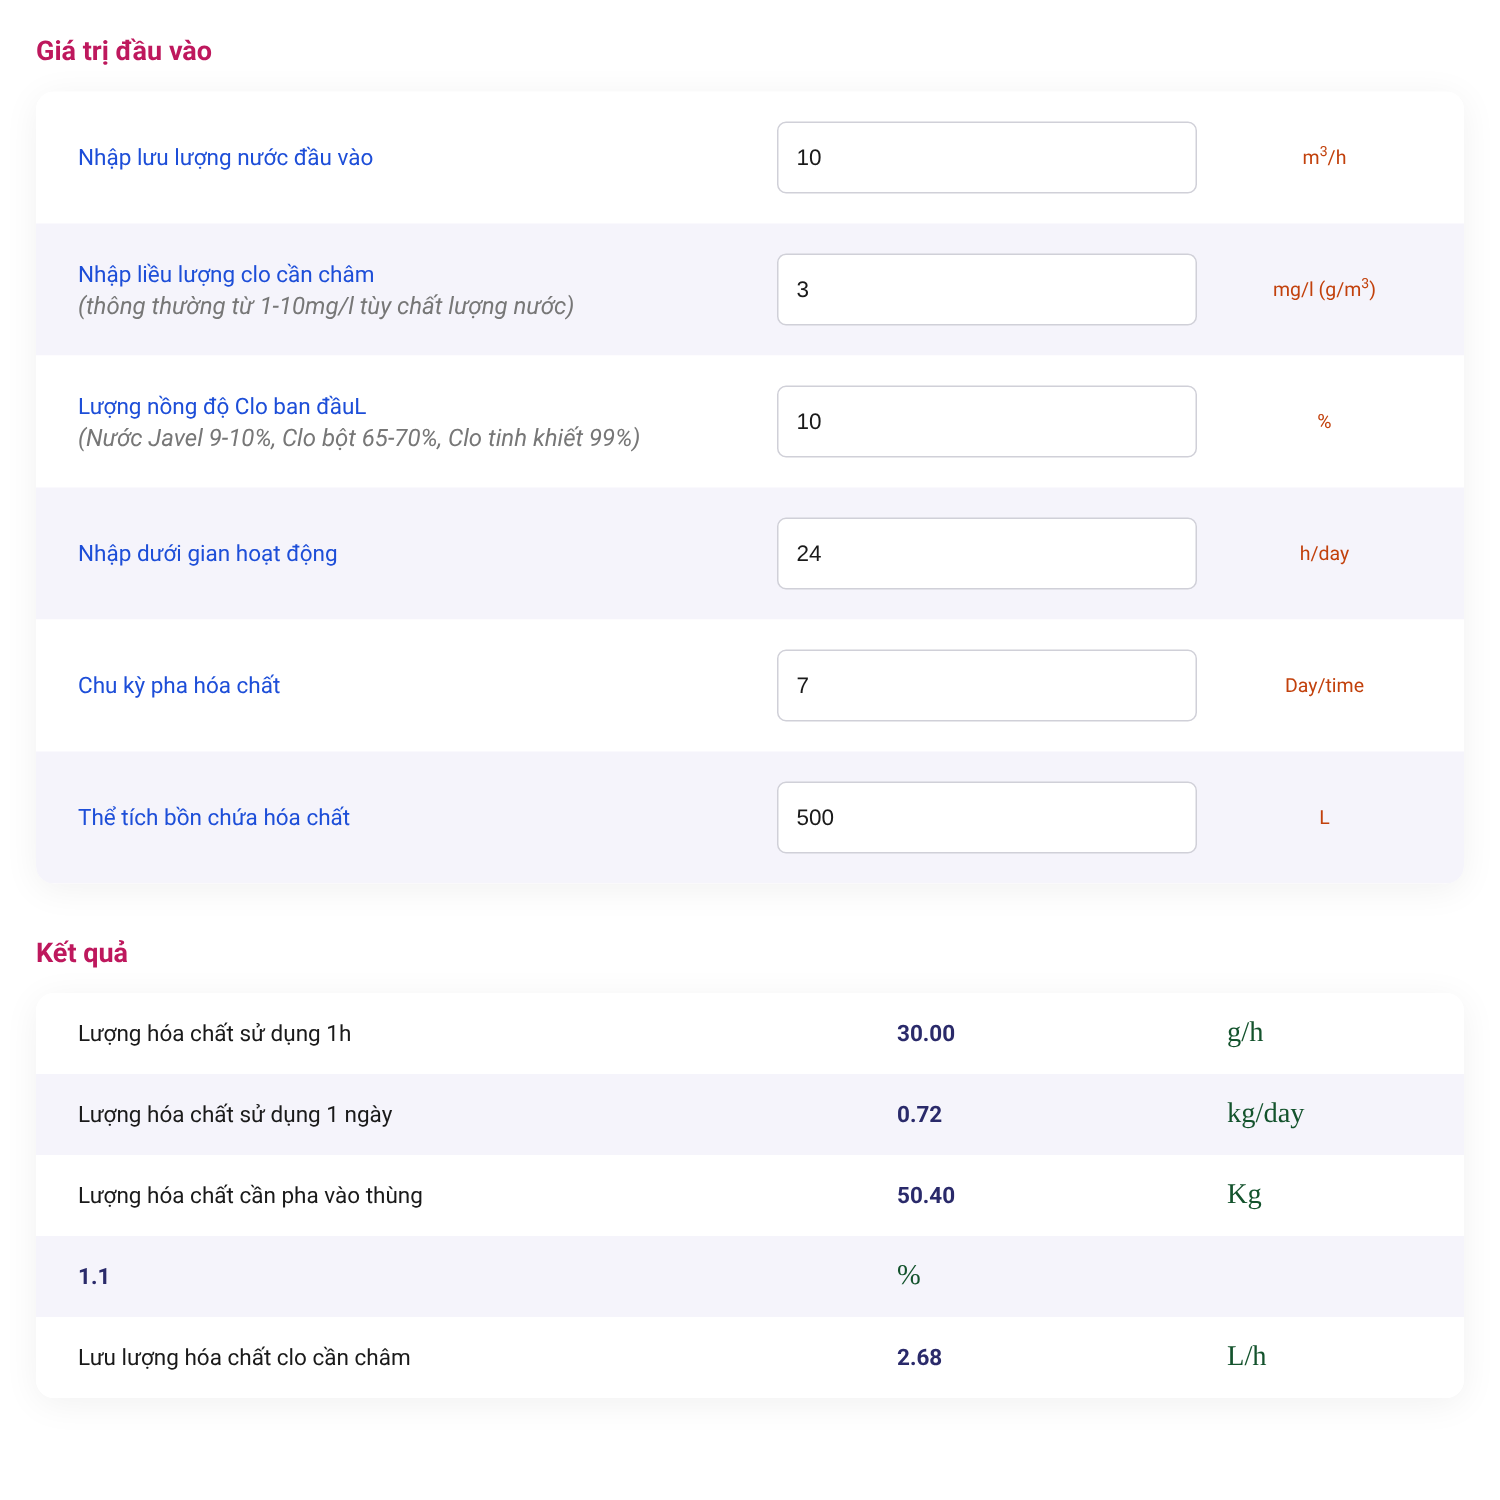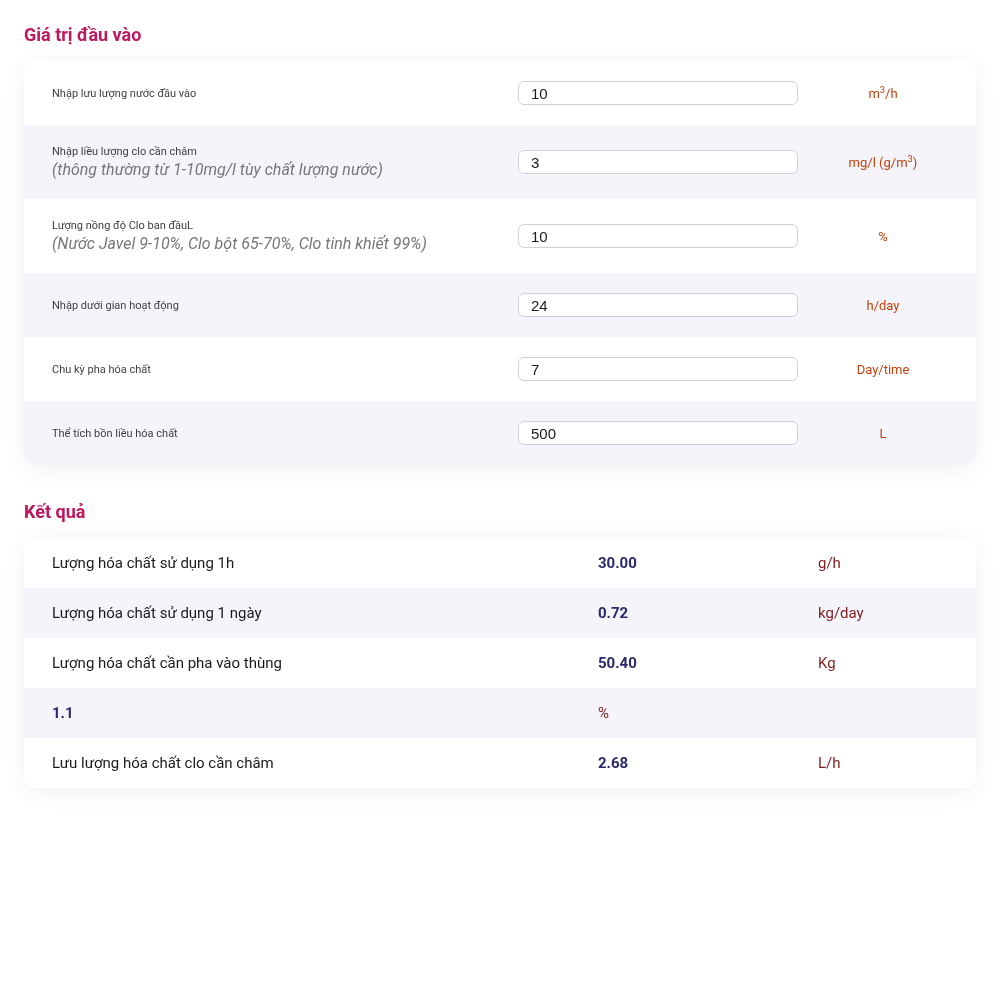--- a/index.html
+++ b/index.html
@@ -27,31 +27,31 @@
   display: grid;
   grid-template-columns: 1fr 280px 130px;
   align-items: center;
   padding: 20px 28px;
   gap: 20px;
 }
 .row:nth-child(odd) { background: #ffffff; }
 .row:nth-child(even) { background: #f5f4fb; }
 .label-wrap { display: flex; flex-direction: column; gap: 2px; }
 .label-main {
-  font-size: 11px;
-  color: #404040;
+  font-size: 15px;
+  color: #1d4ed8;
 }
 .label-sub {
   font-size: 16px;
   font-style: italic;
   color: #777;
 }
 .input-text {
   width: 100%;
-  height: 24px;
+  height: 48px;
   padding: 8px 12px;
   border: 1px solid #d0d0d8;
   border-radius: 6px;
   font-size: 15px;
   color: #1a1a1a;
   background: #fff;
 }
 .unit {
   font-size: 13px;
   color: #c2410c;
@@ -75,21 +75,21 @@
 .rrow:nth-child(odd) { background: #ffffff; }
 .rrow:nth-child(even) { background: #f5f4fb; }
 .rlabel-wrap { display: flex; flex-direction: column; gap: 2px; }
 .rlabel-main { font-size: 15px; color: #1a1a1a; }
 .rlabel-sub { font-size: 12px; font-style: italic; color: #777; }
 .rvalue {
   font-size: 15px;
   font-weight: 700;
   color: #2a2a6a;
 }
-.runit { font-size: 15px; color: #7f1d1d; }
+.runit { font-size: 19px; color: #14532d; font-family: Liberation Serif, serif; }
 </style>
 </head>
 <body>
 
 <div class="section-title">Giá trị đầu vào</div>
 
 <div class="card" id="inputs-card">
     <div class="row">
       <div class="label-wrap">
         <div class="label-main">Nhập lưu lượng nước đầu vào</div>
@@ -122,21 +122,21 @@
     </div>
     <div class="row">
       <div class="label-wrap">
         <div class="label-main">Chu kỳ pha hóa chất</div>
       </div>
       <div><input type="text" class="input-text" value="7" style=""></div>
       <div class="unit">Day/time</div>
     </div>
     <div class="row">
       <div class="label-wrap">
-        <div class="label-main">Thể tích bồn liều hóa chất</div>
+        <div class="label-main">Thể tích bồn chứa hóa chất</div>
       </div>
       <div><input type="text" class="input-text" value="500" style=""></div>
       <div class="unit">L</div>
     </div>
   </div>
 
 <div class="section-title">Kết quả</div>
 
 <div class="results-card" id="results-card">
     <div class="rrow">

